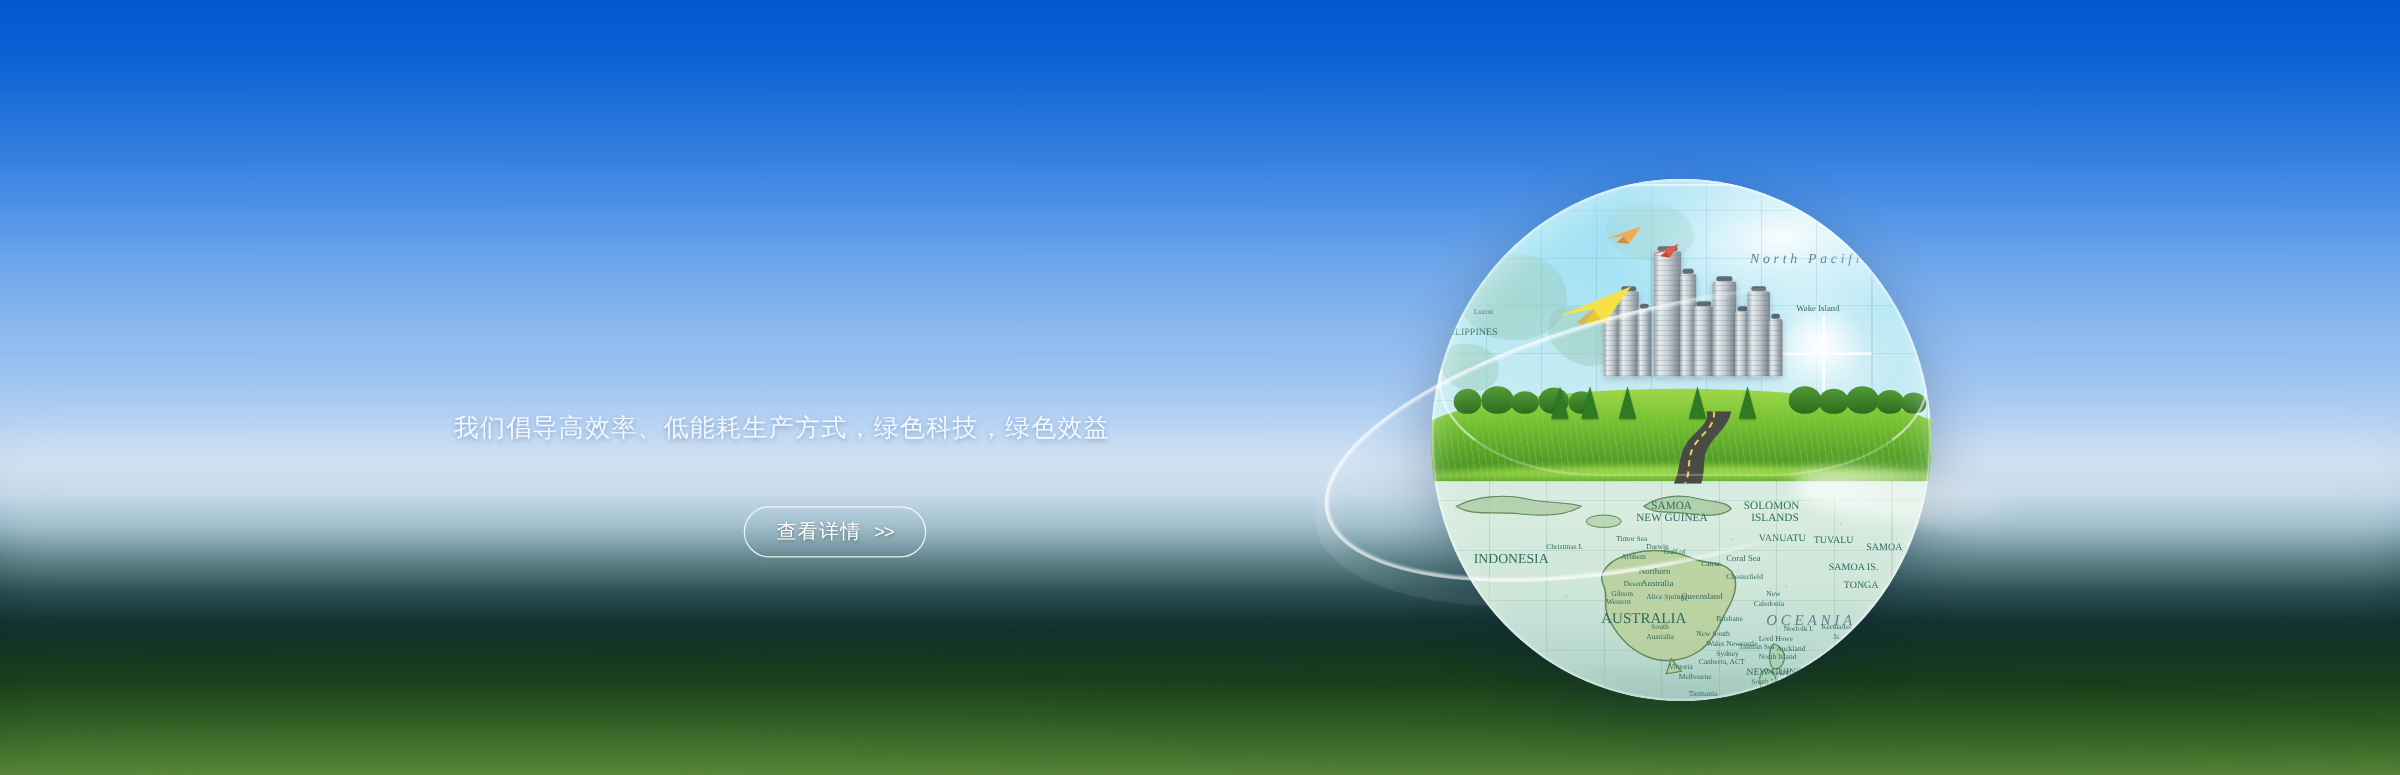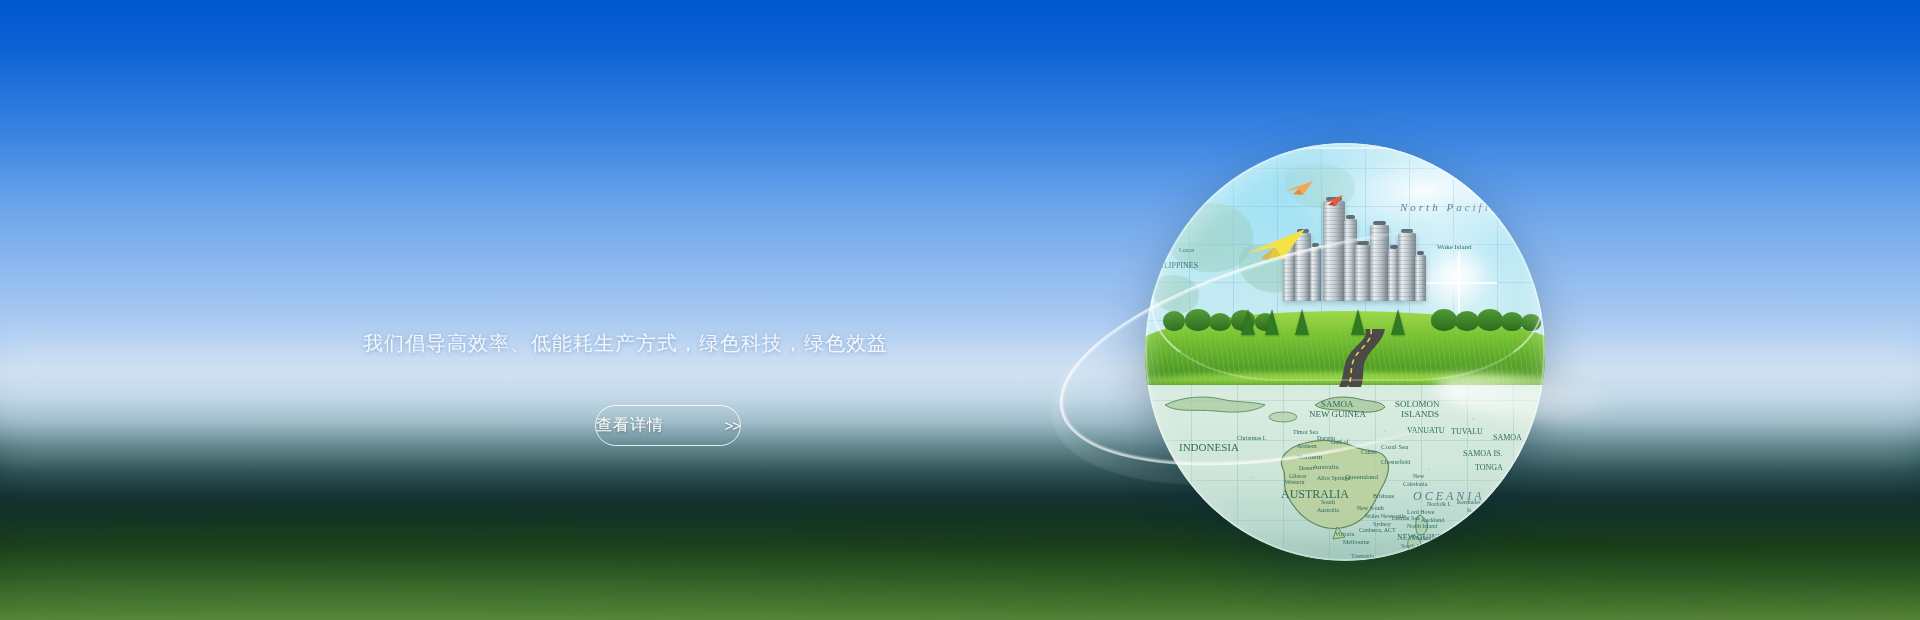--- a/index.html
+++ b/index.html
@@ -55,21 +55,21 @@
     color:#f3f8ff;font-weight:400;white-space:nowrap;
     text-shadow:0 1px 4px rgba(20,60,120,.35);
   }
   .cta{
     position:absolute;left:595px;top:405px;
     width:146px;height:41px;
     border:1px solid rgba(255,255,255,.85);
     border-radius:21px;
     background:transparent;
     color:#ffffff;font-size:16px;letter-spacing:1px;
-    display:flex;align-items:center;justify-content:space-between;
+    display:flex;align-items:center;justify-content:center;
     cursor:pointer;box-sizing:border-box;
     text-shadow:0 1px 3px rgba(0,0,0,.35);
   }
   .cta .lbl{white-space:nowrap;}
   .cta .arrows{margin-left:10px;font-size:15px;letter-spacing:-1px;}
 
   
   .globe-wrap{position:absolute;left:1145px;top:143px;width:400px;height:418px;}
 
   .orbit{
@@ -290,21 +290,21 @@
           <div class="lbl-map" style="left: 164px; font-size: 9px; top: 266px;">NEW GUINEA</div>
           <div class="lbl-map" style="left: 250px; font-size: 9px; top: 256px;">SOLOMON</div>
           <div class="lbl-map" style="left: 256px; font-size: 9px; top: 266px;">ISLANDS</div>
           <div class="lbl-map" style="left: 306px; font-size: 8px; top: 284px;">TUVALU</div>
           <div class="lbl-map" style="left: 262px; font-size: 8px; top: 283px;">VANUATU</div>
           <div class="lbl-map" style="left: 318px; font-size: 8px; top: 306px;">SAMOA IS.</div>
           <div class="lbl-map" style="left: 348px; font-size: 8px; top: 290px;">SAMOA</div>
           <div class="lbl-map" style="left: 330px; font-size: 8px; top: 320px;">TONGA</div>
           <div class="lbl-map" style="left: 236px; font-size: 7px; top: 300px;">Coral Sea</div>
           <div class="lbl-map" style="left: 236px; font-size: 6px; top: 316px;">Chesterfield</div>
-          <div class="lbl-map" style="left: 152px; font-size: 7px; top: 310px;">Northern</div>
+          <div class="lbl-map" style="left: 166px; font-size: 7px; top: 310px;">Northern</div>
           <div class="lbl-map" style="left: 168px; font-size: 7px; top: 320px;">Australia</div>
           <div class="lbl-map" style="left: 200px; font-size: 7px; top: 330px;">Queensland</div>
           <div class="lbl-map" style="left: 136px; font-size: 12px; top: 344px;">AUSTRALIA</div>
           <div class="lbl-map lbl-ocean" style="left: 268px; font-size: 12px; top: 346px;">OCEANIA</div>
           <div class="lbl-map" style="left: 268px; font-size: 6px; top: 330px;">New</div>
           <div class="lbl-map" style="left: 258px; font-size: 6px; top: 338px;">Caledonia</div>
           <div class="lbl-map" style="left: 262px; font-size: 6px; top: 366px;">Lord Howe</div>
           <div class="lbl-map" style="left: 262px; font-size: 6px; top: 380px;">North Island</div>
           <div class="lbl-map" style="left: 252px; font-size: 8px; top: 390px;">NEW GUINEA</div>
           <div class="lbl-map" style="left: 256px; font-size: 6px; top: 400px;">South Island</div>

